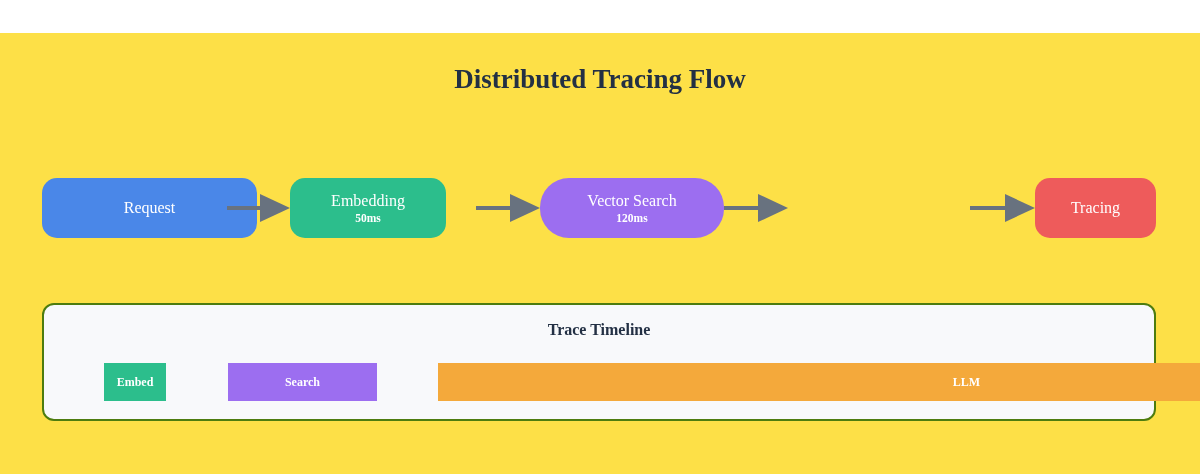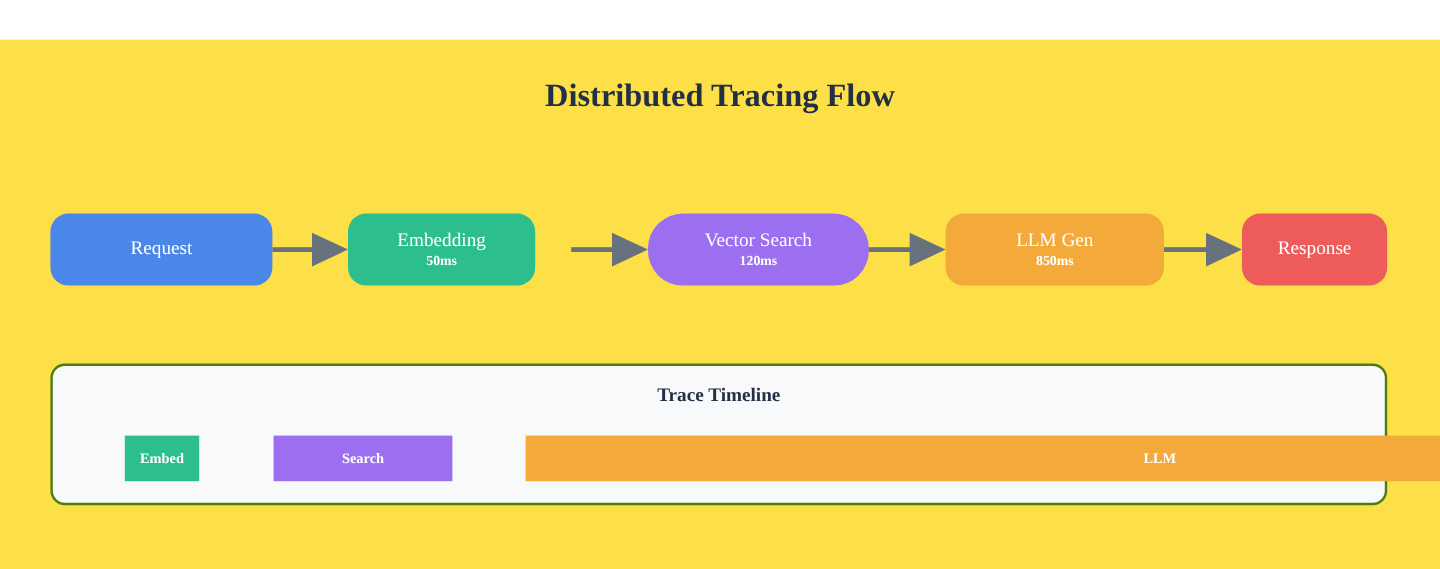--- a/index.html
+++ b/index.html
@@ -95,21 +95,21 @@
     z-index: 2;
   }
 </style>
 </head>
 <body>
 
 <div class="stage">
 
   <h1 class="page-title">Distributed Tracing Flow</h1>
 
-  <div class="node" style="left: 42px; width: 185px; background-color: rgb(74, 135, 232);">
+  <div class="node" style="left: 42px; width: 215px; background-color: rgb(74, 135, 232);">
     <span class="node-label">Request</span>
     <span class="node-sub"></span>
   </div>
 
   <div class="arrow arrow-1">
     <div class="arrow-line"></div>
     <div class="arrow-head"></div>
   </div>
 
   <div class="node" style="left: 290px; width: 156px; background-color: rgb(44, 190, 140);">
@@ -125,32 +125,28 @@
   <div class="node" style="left: 540px; width: 184px; background-color: rgb(156, 110, 240); border-radius: 29px;">
     <span class="node-label">Vector Search</span>
     <span class="node-sub">120ms</span>
   </div>
 
   <div class="arrow arrow-3">
     <div class="arrow-line"></div>
     <div class="arrow-head"></div>
   </div>
 
-  <div class="node" style="left: 788px; width: 182px; background-color: rgb(244, 169, 59);">
-    <span class="node-label">LLM Gen</span>
-    <span class="node-sub">850ms</span>
-  </div>
 
   <div class="arrow arrow-4">
     <div class="arrow-line"></div>
     <div class="arrow-head"></div>
   </div>
 
   <div class="node" style="left: 1035px; width: 121px; background-color: rgb(238, 91, 91);">
-    <span class="node-label">Response</span>
+    <span class="node-label">Tracing</span>
     <span class="node-sub"></span>
   </div>
 
   <div class="panel">
     <h2 class="panel-title">Trace Timeline</h2>
   </div>
 
   <div class="span-bar" style="left: 104px; width: 62px; background-color: rgb(44, 190, 140);">
     <span>Embed</span>
   </div>

